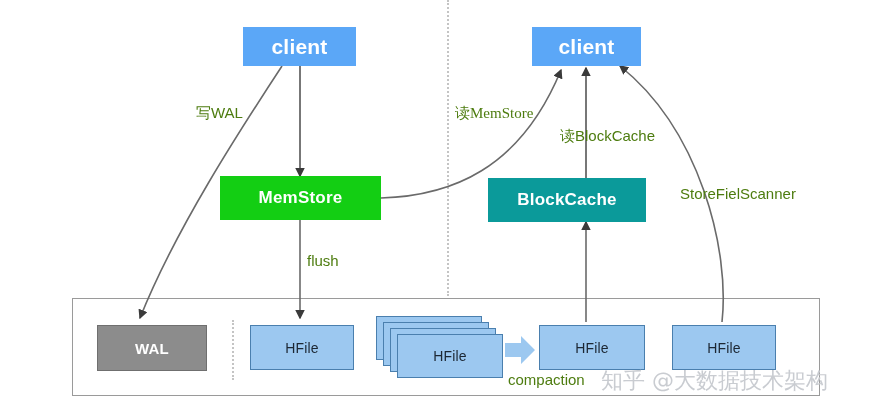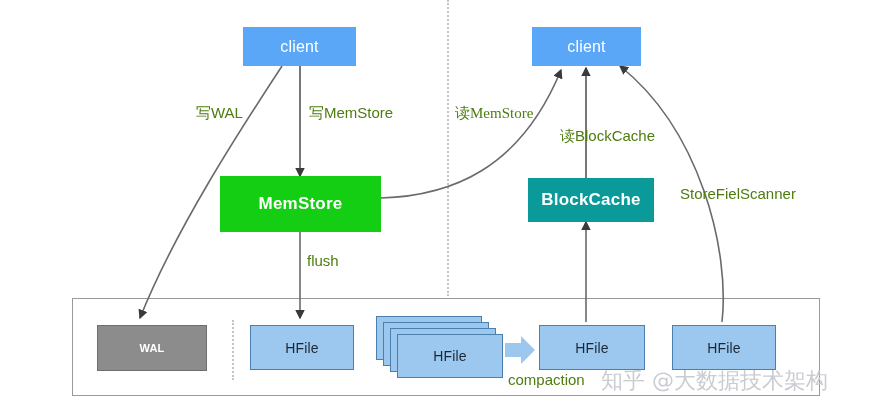--- a/index.html
+++ b/index.html
@@ -1,23 +1,23 @@
 <!DOCTYPE html>
 <html><head>
 <meta charset="utf-8">
 <style>
   html,body{margin:0;padding:0;background:#ffffff;}
   body{font-family:"Liberation Sans","DejaVu Sans",sans-serif;}
   #canvas{position:relative;width:891px;height:412px;background:#ffffff;overflow:hidden;}
   .node{position:absolute;box-sizing:border-box;display:flex;align-items:center;justify-content:center;
         font-size:15px;letter-spacing:.2px;}
-  .client{background:#5BA7F7;color:#ffffff;font-weight:400;font-size:16px;}
+  .client{background:#5BA7F7;color:#ffffff;font-weight:700;font-size:21px;}
   .memstore{background:#13CE13;color:#ffffff;font-weight:700;font-size:17px;border:1px solid #13CE13;}
   .blockcache{background:#0B9A9A;color:#ffffff;font-weight:700;font-size:17px;}
-  .wal{background:#8C8C8C;color:#ffffff;font-weight:700;font-size:11px;border:1px solid #6f6f6f;}
+  .wal{background:#8C8C8C;color:#ffffff;font-weight:700;font-size:15px;border:1px solid #6f6f6f;}
   .hfile{background:#9CC8F0;color:#1c2733;border:1px solid #4a7fae;font-size:14px;}
   .hfile-stack-layer{position:absolute;background:#9CC8F0;border:1px solid #4a7fae;box-sizing:border-box;}
   .label{position:absolute;color:#4d7c0f;font-size:15px;white-space:nowrap;}
   .region-box{position:absolute;border:1px solid #9a9a9a;box-sizing:border-box;background:transparent;}
   #edges{position:absolute;left:0;top:0;width:891px;height:412px;pointer-events:none;}
   .watermark{position:absolute;color:#c9ccd1;font-size:22px;white-space:nowrap;
              font-family:"DejaVu Sans",sans-serif;}
   .vdiv{position:absolute;border-left:2px dotted #c4c4c4;}
 </style>
 </head>
@@ -52,42 +52,41 @@
 
     <path d="M 586 322 L 586 222" fill="none" stroke="#6a6a6a" stroke-width="1.6" marker-end="url(#ah)"></path>
 
     <path d="M 505 343 L 521 343 L 521 336 L 535 350 L 521 364 L 521 357 L 505 357 Z" fill="#9CC8F0"></path>
   </svg>
 
   <div class="node client" style="left:243px;top:27px;width:113px;height:39px;">client</div>
 
   <div class="node client" style="left:532px;top:27px;width:109px;height:39px;">client</div>
 
-  <div class="node memstore" style="left:220px;top:176px;width:161px;height:56px;">MemStore</div>
+  <div class="node memstore" style="left:220px;top:176px;width:161px;height:44px;">MemStore</div>
 
-  <div class="node blockcache" style="left:528px;top:178px;width:126px;height:44px;">BlockCache</div>
+  <div class="node blockcache" style="left:488px;top:178px;width:158px;height:44px;">BlockCache</div>
 
   <div class="node wal" style="left:97px;top:325px;width:110px;height:46px;">WAL</div>
 
   <div class="node hfile" style="left:250px;top:325px;width:104px;height:45px;">HFile</div>
 
   <div style="position:absolute;left:376px;top:316px;width:128px;height:62px;">
     <div class="hfile-stack-layer" style="left:0px;top:0px;width:106px;height:44px;"></div>
     <div class="hfile-stack-layer" style="left:7px;top:6px;width:106px;height:44px;"></div>
     <div class="hfile-stack-layer" style="left:14px;top:12px;width:106px;height:44px;"></div>
     <div class="node hfile" style="left:21px;top:18px;width:106px;height:44px;">HFile</div>
   </div>
 
   <div class="node hfile" style="left:539px;top:325px;width:106px;height:45px;">HFile</div>
 
   <div class="node hfile" style="left:672px;top:325px;width:104px;height:45px;">HFile</div>
 
   <div class="label" style="left:196px;top:104px;">写WAL</div>
 
-  <div class="label" style="left:309px;top:104px;">写MemStore</div>
 
   <div class="label" style="left:455px;top:104px;font-family:Liberation Serif, serif;">读MemStore</div>
 
   <div class="label" style="left:560px;top:127px;">读BlockCache</div>
 
   <div class="label" style="left:680px;top:185px;">StoreFielScanner</div>
 
   <div class="label" style="left:307px;top:252px;">flush</div>
 
   <div class="label" style="left:508px;top:371px;">compaction</div>

